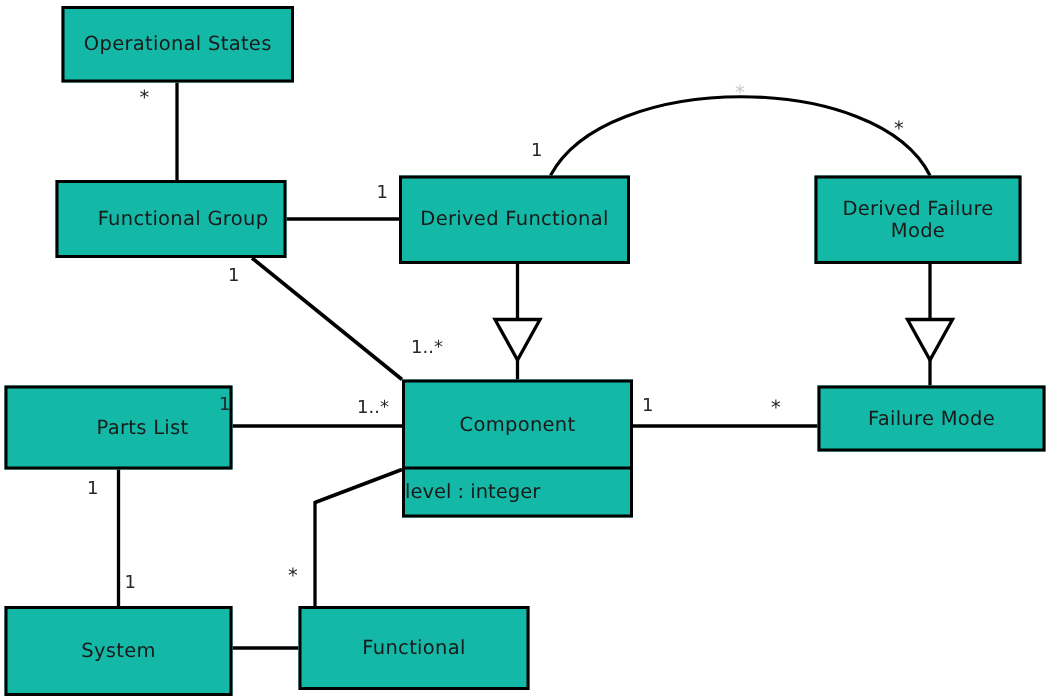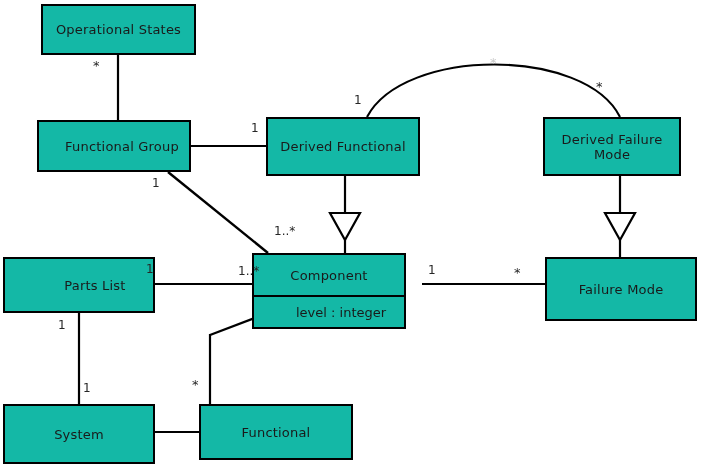--- a/index.html
+++ b/index.html
@@ -45,22 +45,20 @@
     height: 0;
     border-top: 2px solid #000000;
   }
   .class-attrs {
     height: 30px;
     display: flex;
     align-items: center;
     justify-content: flex-start;
     font-size: 13px;
     color: #1a1a1a;
-    padding-left: 10px;
-    margin-left: 32px;
   }
   .edge-label {
     position: absolute;
     font-size: 12px;
     color: #262626;
     white-space: nowrap;
     line-height: 1;
   }
   .edge-label.star {
     font-size: 13px;
@@ -117,27 +115,27 @@
   </div>
 
   <div class="uml-class" style="left:543px; top:117px; width:138px; height:59px;">
     <div class="class-name">Derived Failure Mode</div>
   </div>
 
   <div class="uml-class" style="left:3px; top:257px; width:152px; height:56px;padding-left:32px;">
     <div class="class-name">Parts List</div>
   </div>
 
-  <div class="uml-class" style="left:252px; top:253px; width:154px; height:76px;">
+  <div class="uml-class" style="left:268px; top:253px; width:154px; height:92px;">
     <div class="class-name">Component</div>
     <div class="compartment-divider"></div>
     <div class="class-attrs">level : integer</div>
   </div>
 
-  <div class="uml-class" style="left:545px; top:257px; width:152px; height:64px;">
+  <div class="uml-class" style="left:545px; top:257px; width:152px; height:44px;">
     <div class="class-name">Failure Mode</div>
   </div>
 
   <div class="uml-class" style="left:3px; top:404px; width:152px; height:60px;">
     <div class="class-name">System</div>
   </div>
 
   <div class="uml-class" style="left:199px; top:404px; width:154px; height:56px;">
     <div class="class-name">Functional</div>
   </div>

